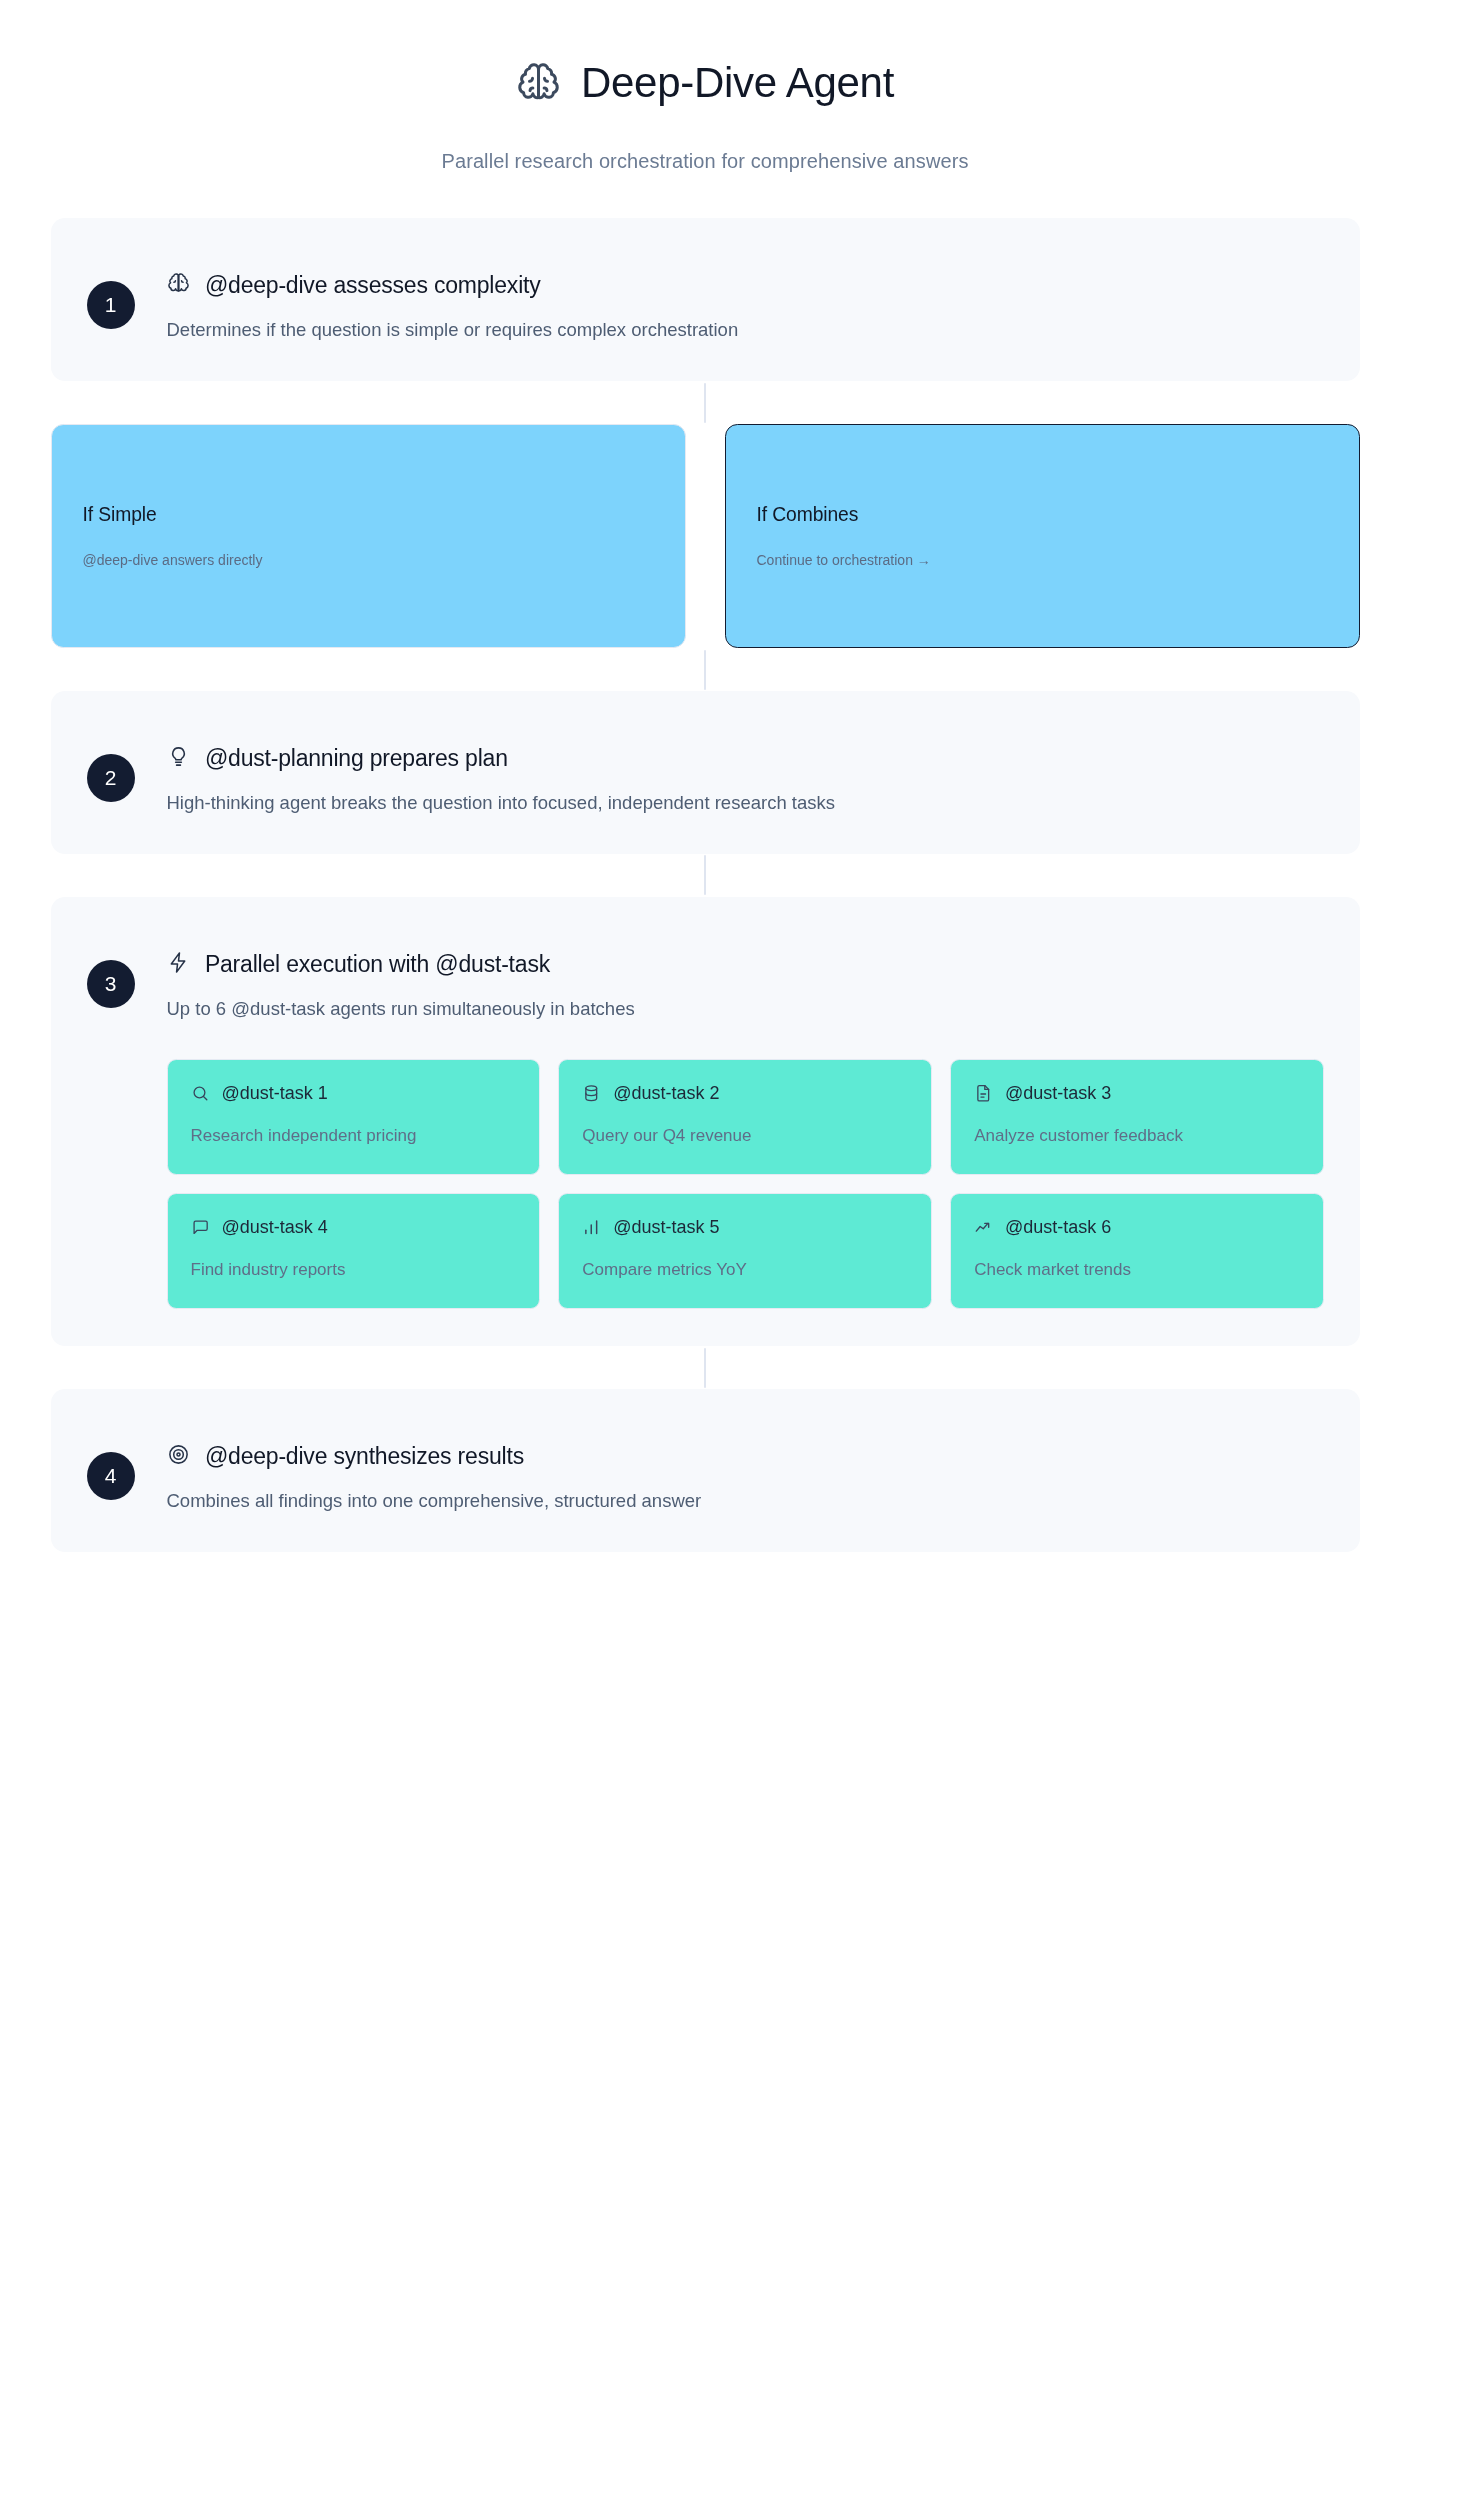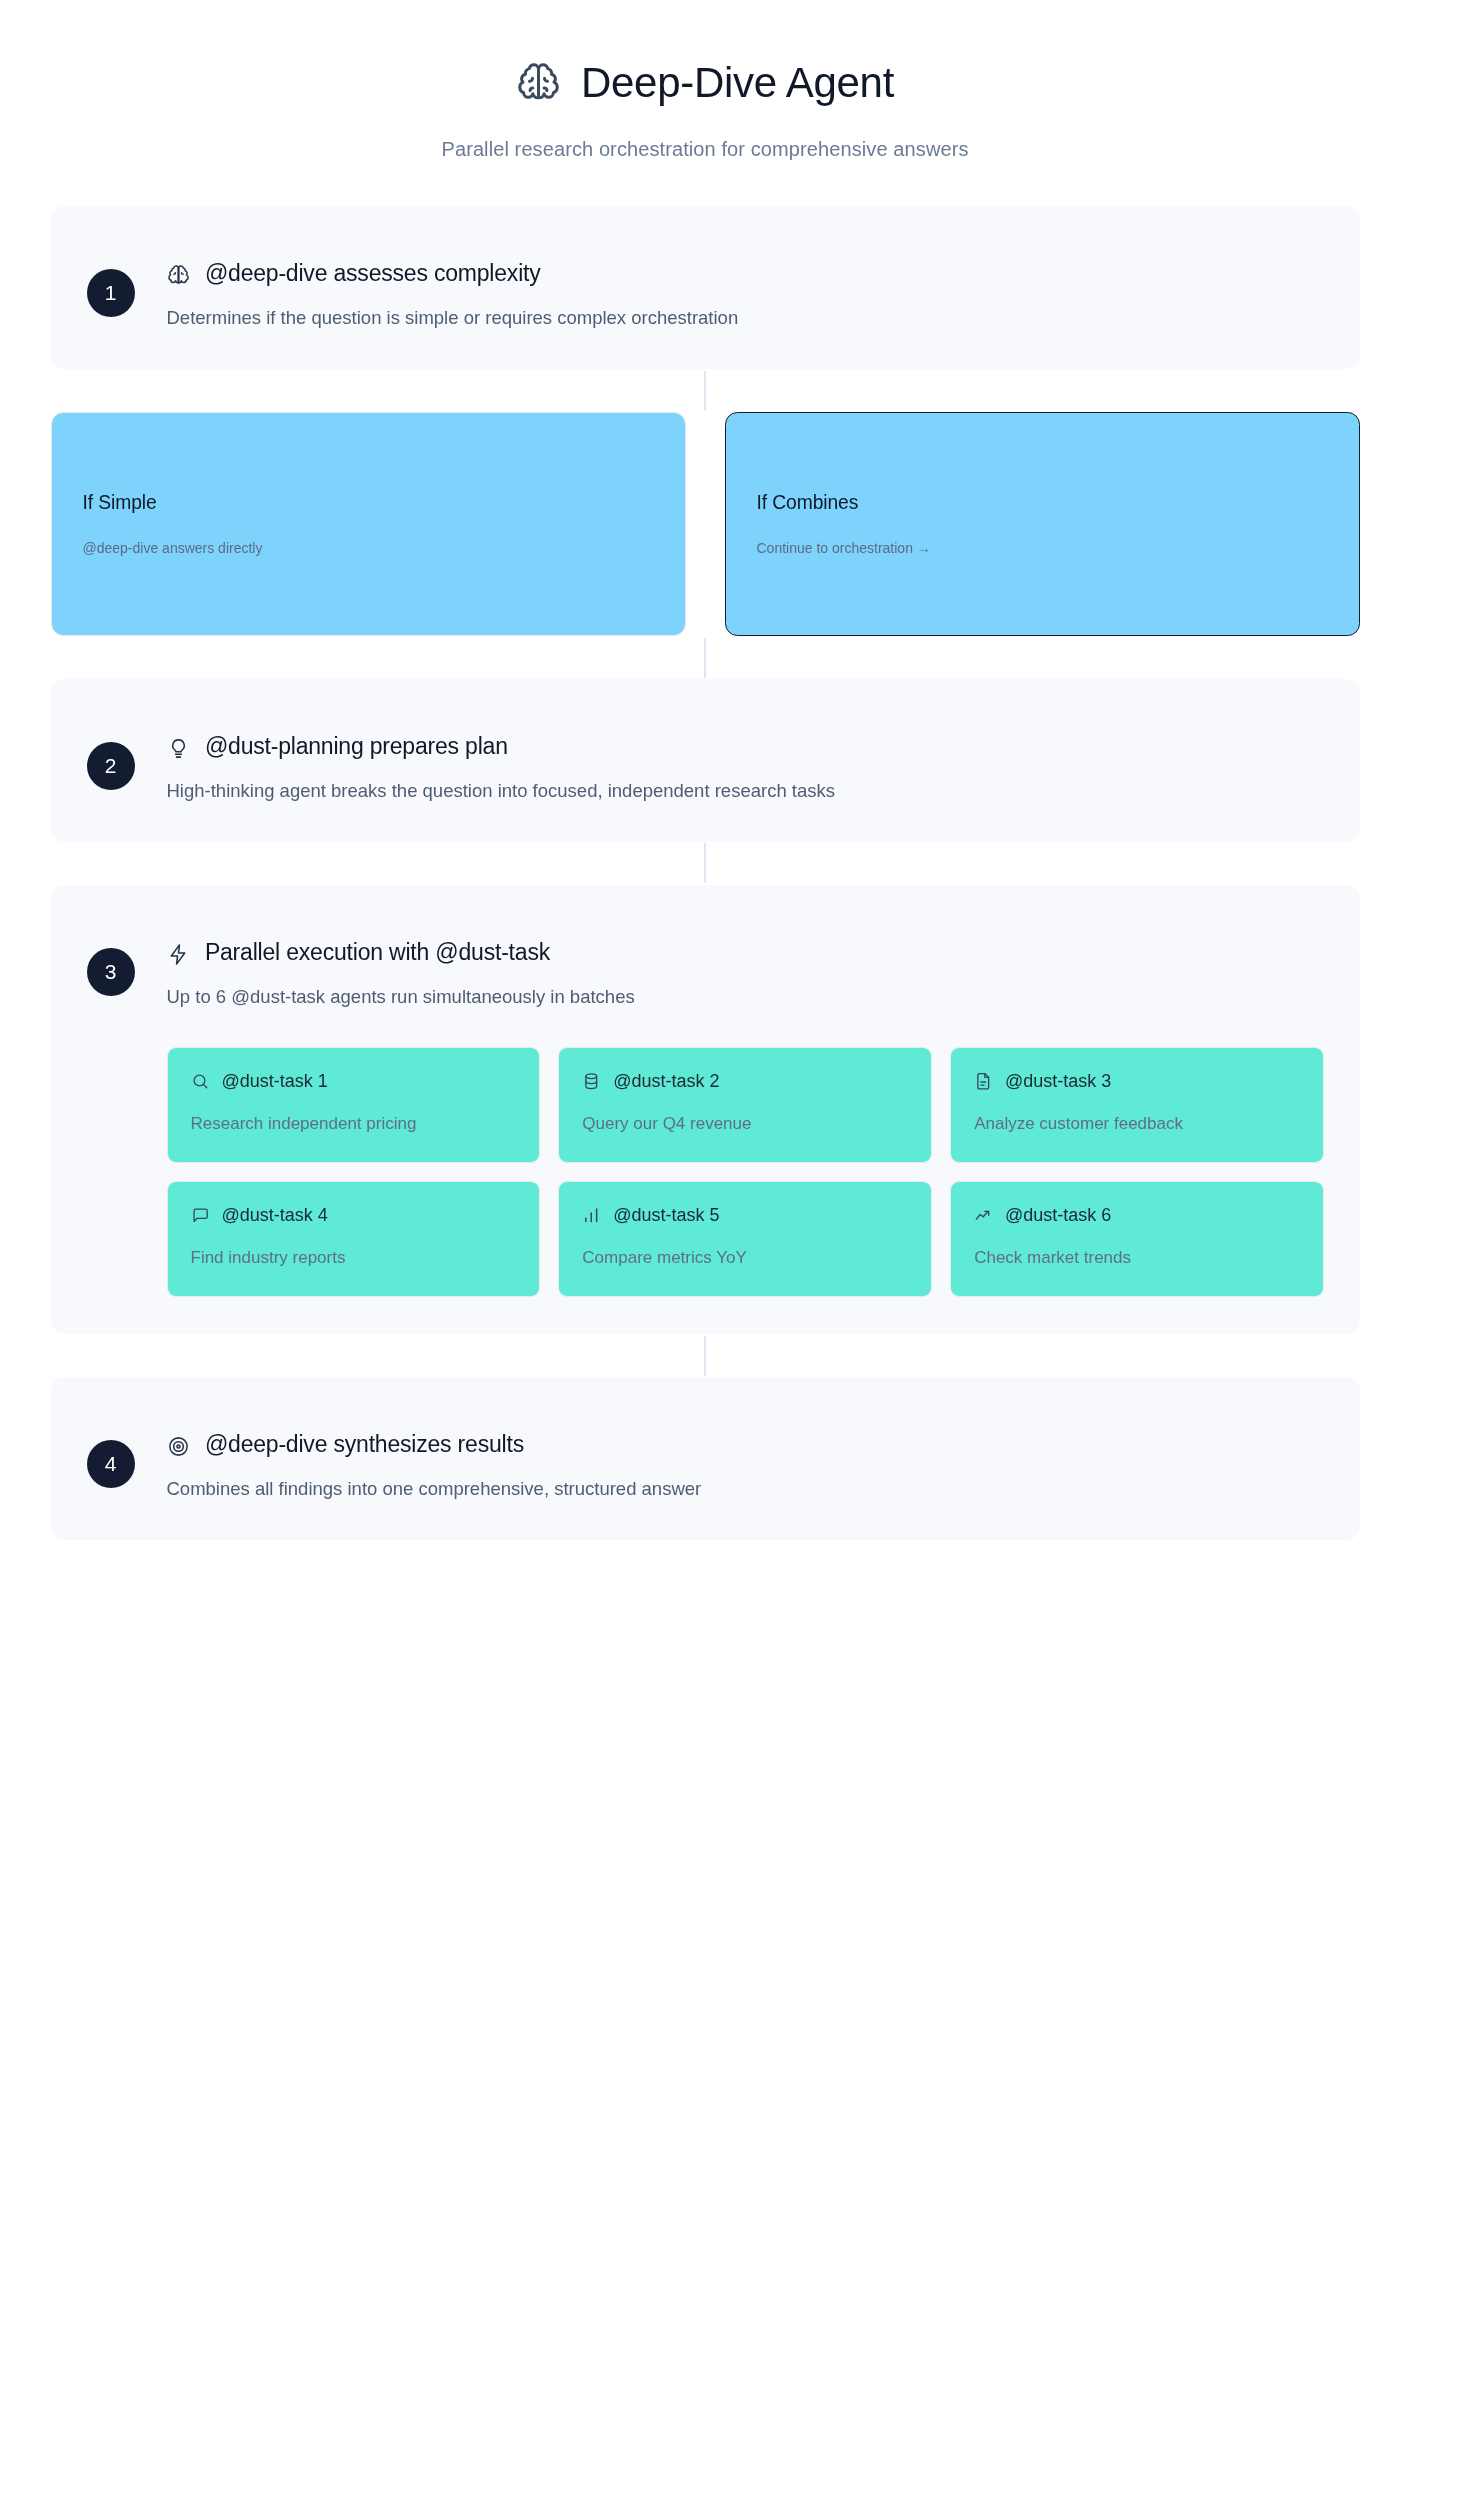--- a/index.html
+++ b/index.html
@@ -43,21 +43,21 @@
     color: #3c4a5e;
   }
   .app-title {
     font-size: 42px;
     font-weight: 400;
     letter-spacing: -0.3px;
     color: #111827;
     line-height: 1.1;
   }
   .subtitle {
-    margin-top: 32px;
+    margin-top: 44px;
     font-size: 20px;
     font-weight: 400;
     color: #6b7b93;
     letter-spacing: 0.1px;
   }
 
   
   .flow {
     width: 1309px;
     margin: 0 auto;
@@ -107,21 +107,21 @@
   }
 
   .step-body {
     flex: 1 1 auto;
     padding-left: 32px;
     padding-top: 17px;
   }
 
   .step-title {
     display: flex;
-    align-items: flex-end;
+    align-items: flex-start;
     gap: 15.4px;
     font-size: 23px;
     font-weight: 500;
     color: #111827;
     letter-spacing: -0.2px;
   }
   .step-title .s-icon {
     width: 23px;
     height: 23px;
     display: inline-flex;

